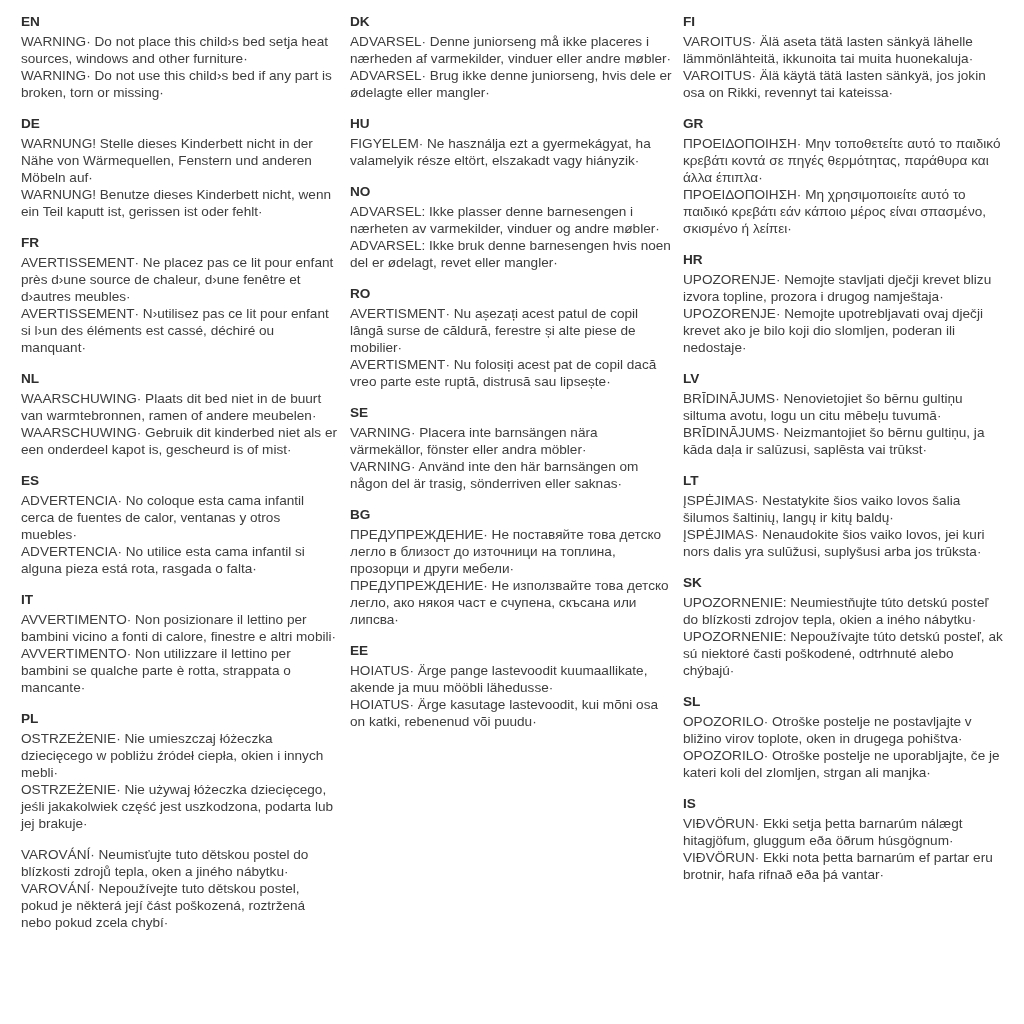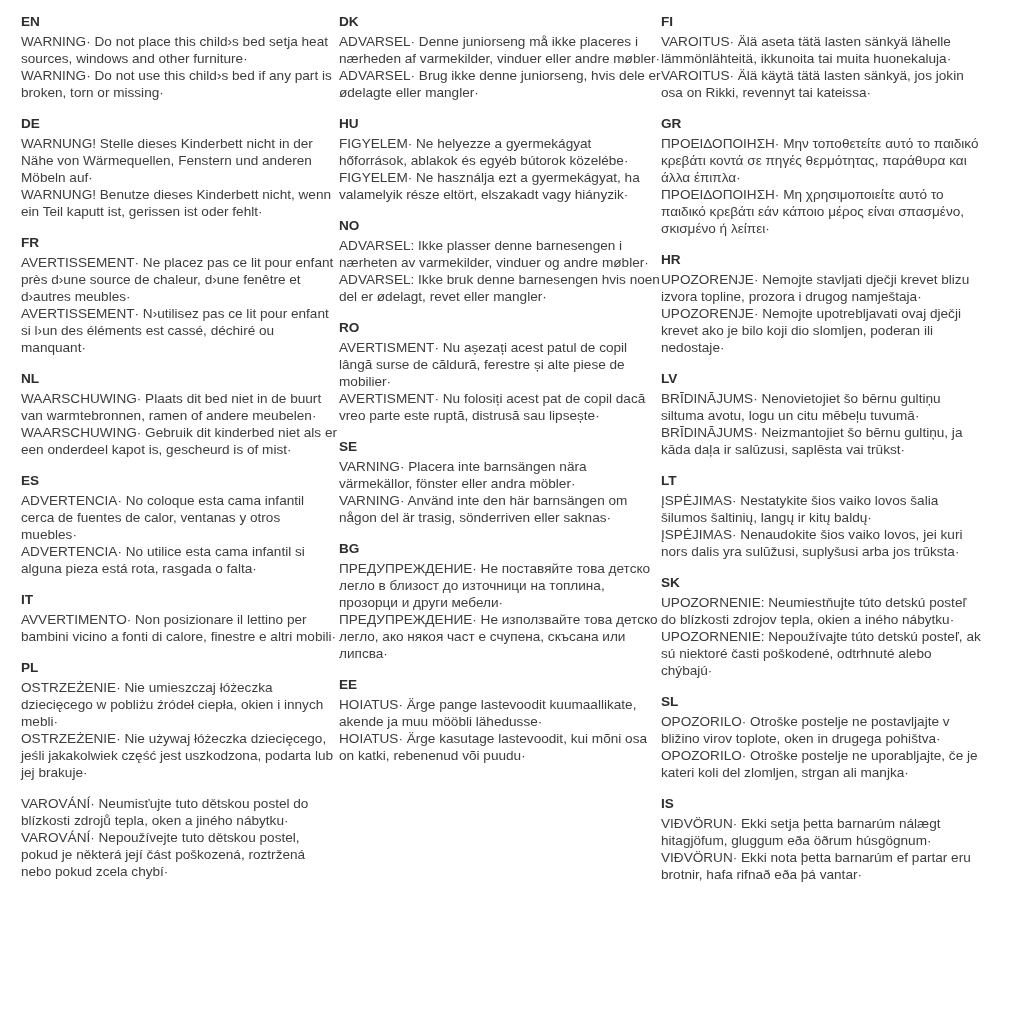--- a/index.html
+++ b/index.html
@@ -12,20 +12,21 @@
     width: 1024px;
     height: 1024px;
     box-sizing: border-box;
     padding: 13px 20px 10px 21px;
     background: #ffffff;
     overflow: hidden;
   }
   .columns {
     display: grid;
     grid-template-columns: 318px 322px 322px;
+    column-gap: 11px;
   }
   .block {
     margin-bottom: 14px;
     color: #3d3d3d;
     font-size: 13.6px;
     line-height: 17px;
   }
   .lang {
     font-weight: bold;
     color: #2e2e2e;
@@ -63,40 +64,40 @@
           <p>WAARSCHUWING· Gebruik dit kinderbed niet als er een onderdeel kapot is, gescheurd is of mist·</p>
         </div>
         <div class="block">
           <div class="lang">ES</div>
           <p>ADVERTENCIA· No coloque esta cama infantil cerca de fuentes de calor, ventanas y otros muebles·</p>
           <p>ADVERTENCIA· No utilice esta cama infantil si alguna pieza está rota, rasgada o falta·</p>
         </div>
         <div class="block">
           <div class="lang">IT</div>
           <p>AVVERTIMENTO· Non posizionare il lettino per bambini vicino a fonti di calore, finestre e altri mobili·</p>
+          <p>AVVERTIMENTO· Non utilizzare il lettino per bambini se qualche parte è rotta, strappata o mancante·</p>
         </div>
         <div class="block">
           <div class="lang">PL</div>
           <p>OSTRZEŻENIE· Nie umieszczaj łóżeczka dziecięcego w pobliżu źródeł ciepła, okien i innych mebli·</p>
           <p>OSTRZEŻENIE· Nie używaj łóżeczka dziecięcego, jeśli jakakolwiek część jest uszkodzona, podarta lub jej brakuje·</p>
         </div>
         <div class="block">
           <p>VAROVÁNÍ· Neumisťujte tuto dětskou postel do blízkosti zdrojů tepla, oken a jiného nábytku·</p>
           <p>VAROVÁNÍ· Nepoužívejte tuto dětskou postel, pokud je některá její část poškozená, roztržená nebo pokud zcela chybí·</p>
         </div>
       </div>
     <div class="col">
         <div class="block">
           <div class="lang">DK</div>
           <p>ADVARSEL· Denne juniorseng må ikke placeres i nærheden af varmekilder, vinduer eller andre møbler·</p>
           <p>ADVARSEL· Brug ikke denne juniorseng, hvis dele er ødelagte eller mangler·</p>
         </div>
         <div class="block">
           <div class="lang">HU</div>
-          <p>FIGYELEM· Ne helyezze a gyermekágyat hőforrások, ablakok és egyéb bútorok közelébe·</p>
           <p>FIGYELEM· Ne használja ezt a gyermekágyat, ha valamelyik része eltört, elszakadt vagy hiányzik·</p>
         </div>
         <div class="block">
           <div class="lang">NO</div>
           <p>ADVARSEL: Ikke plasser denne barnesengen i nærheten av varmekilder, vinduer og andre møbler·</p>
           <p>ADVARSEL: Ikke bruk denne barnesengen hvis noen del er ødelagt, revet eller mangler·</p>
         </div>
         <div class="block">
           <div class="lang">RO</div>
           <p>AVERTISMENT· Nu așezați acest patul de copil lângă surse de căldură, ferestre și alte piese de mobilier·</p>

